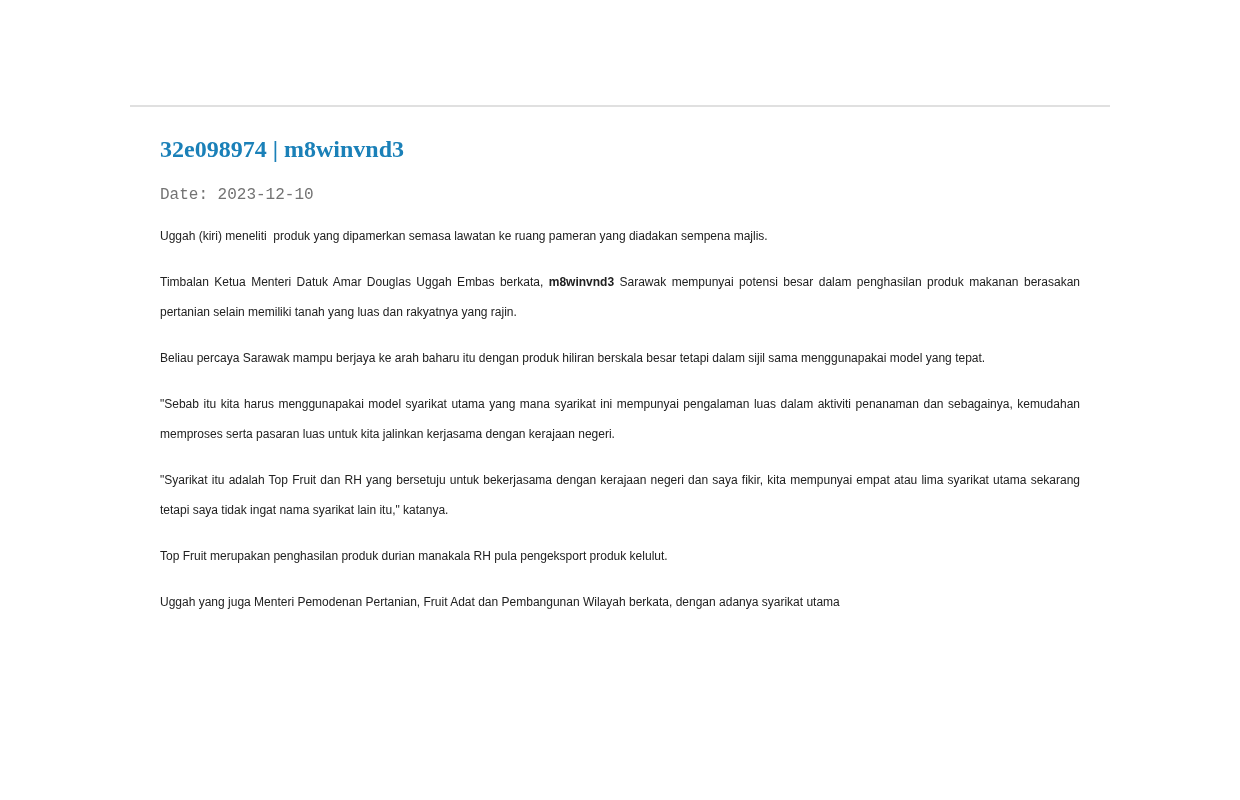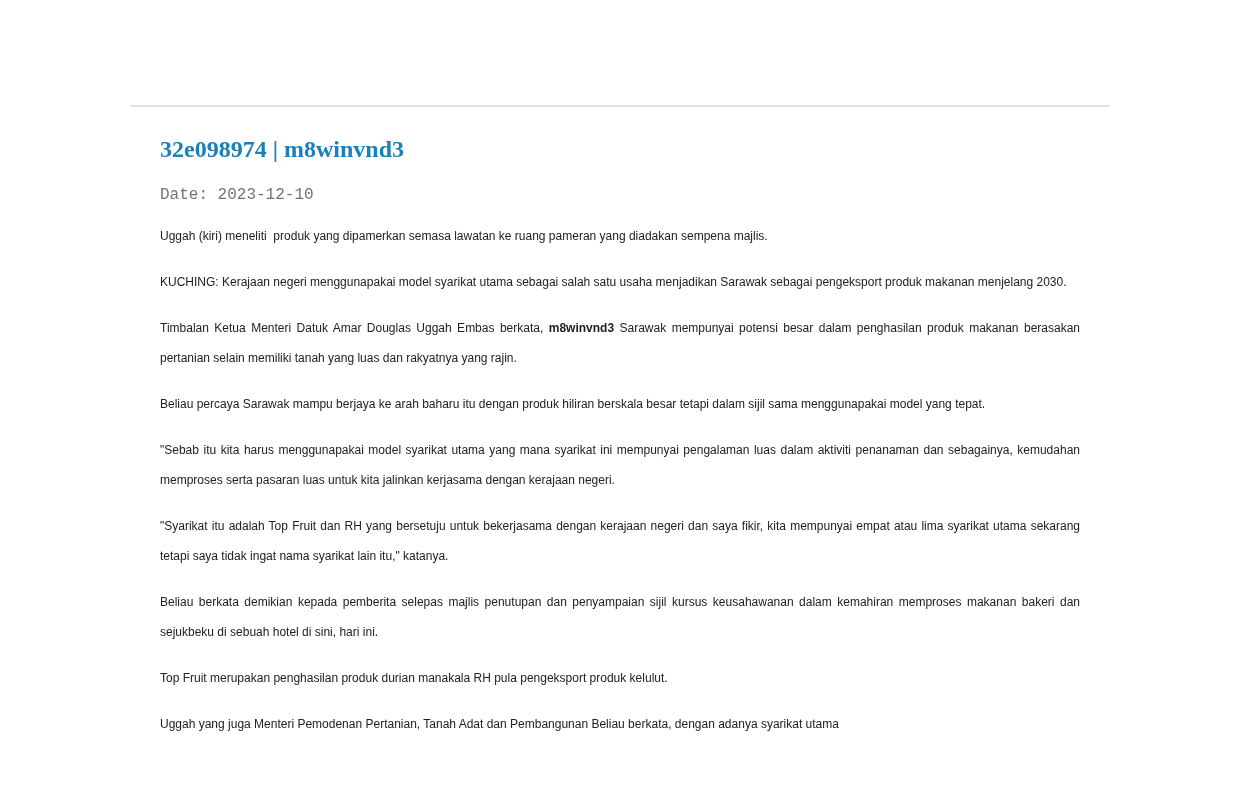--- a/index.html
+++ b/index.html
@@ -58,31 +58,29 @@
   <div class="article-container">
 
     <a class="post-title" href="#">32e098974 | m8winvnd3</a>
 
     <div class="post-date">Date: 2023-12-10</div>
 
     <div class="article-body">
 
       <p><span>Uggah (kiri) meneliti&nbsp; produk yang dipamerkan semasa lawatan ke ruang pameran yang diadakan sempena majlis.</span></p>
 
-      <p><span>KUCHING: Kerajaan negeri menggunapakai model syarikat utama sebagai salah satu usaha menjadikan Sarawak sebagai pengeksport produk makanan menjelang 2030.</span></p>
 
       <p><span>Timbalan Ketua Menteri Datuk Amar Douglas Uggah Embas berkata, </span><span class="seg-bold">m8winvnd3</span><span> Sarawak mempunyai potensi besar dalam penghasilan produk makanan berasakan pertanian selain memiliki tanah yang luas dan rakyatnya yang rajin.</span></p>
 
       <p><span>Beliau percaya Sarawak mampu berjaya ke arah baharu itu dengan produk hiliran berskala besar tetapi dalam sijil sama menggunapakai model yang tepat.</span></p>
 
       <p><span>"Sebab itu kita harus menggunapakai model syarikat utama yang mana syarikat ini mempunyai pengalaman luas dalam aktiviti penanaman dan sebagainya, kemudahan memproses serta pasaran luas untuk kita jalinkan kerjasama dengan kerajaan negeri.</span></p>
 
       <p><span>"Syarikat itu adalah Top Fruit dan RH yang bersetuju untuk bekerjasama dengan kerajaan negeri dan saya fikir, kita mempunyai empat atau lima syarikat utama sekarang tetapi saya tidak ingat nama syarikat lain itu," katanya.</span></p>
 
-      <p><span>Beliau berkata demikian kepada pemberita selepas majlis penutupan dan penyampaian sijil kursus keusahawanan dalam kemahiran memproses makanan bakeri dan sejukbeku di sebuah hotel di sini, hari ini.</span></p>
 
       <p><span>Top Fruit merupakan penghasilan produk durian manakala RH pula pengeksport produk kelulut.</span></p>
 
-      <p><span>Uggah yang juga Menteri Pemodenan Pertanian, Tanah Adat dan Pembangunan Beliau berkata, dengan adanya syarikat utama</span></p>
+      <p><span>Uggah yang juga Menteri Pemodenan Pertanian, Fruit Adat dan Pembangunan Wilayah berkata, dengan adanya syarikat utama</span></p>
 
     </div>
   </div>
 </div>
 
 </body></html>

